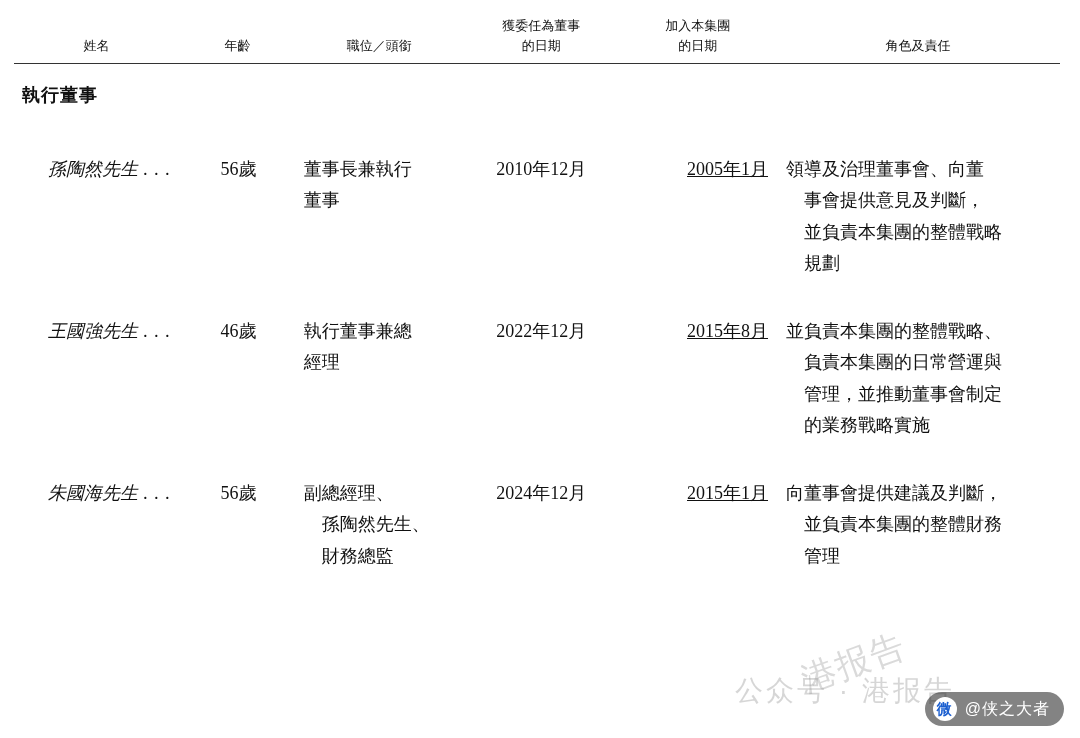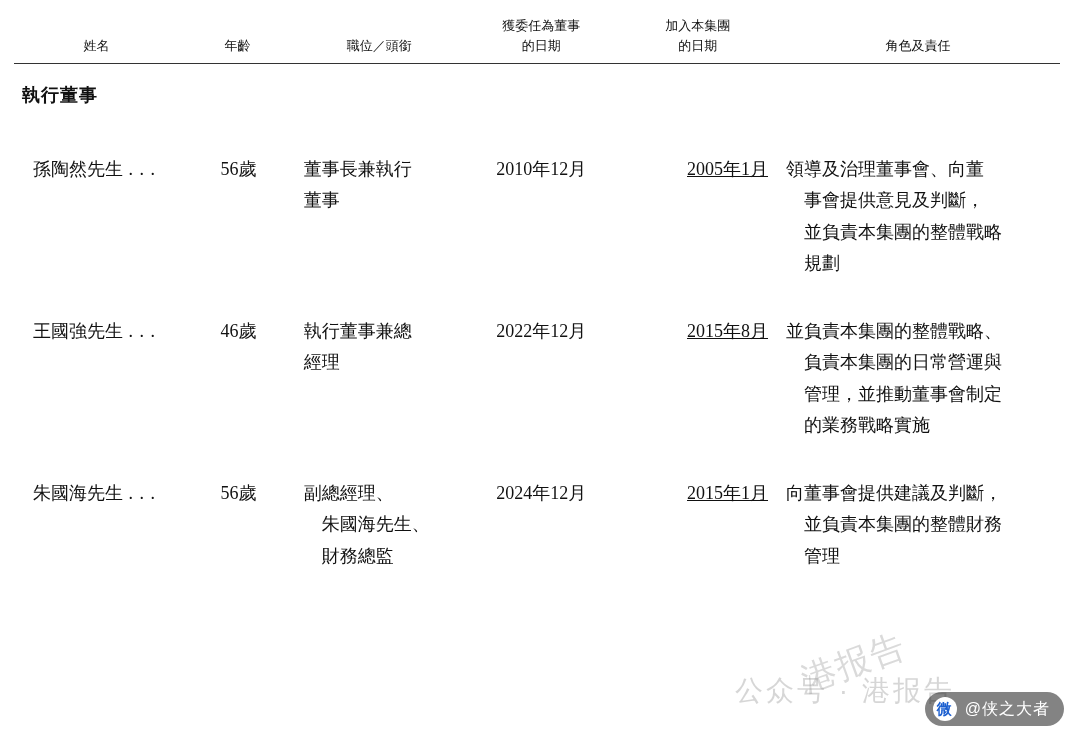--- a/index.html
+++ b/index.html
@@ -56,23 +56,24 @@
   tr.section-row td {
     font-weight: bold;
     font-size: 18px;
     padding-top: 16px;
     padding-bottom: 6px;
     letter-spacing: 1px;
   }
   tr.spacer-row td { height: 36px; padding: 0; }
 
   td.name-cell {
-    text-align: center;
+    text-align: right;
     white-space: nowrap;
     padding-left: 4px;
+    font-style: italic;
   }
   td.name-cell .dots { letter-spacing: 1px; }
   td.age-cell  { text-align: center; padding-left: 10px; }
   td.pos-cell  { text-align: left; }
   td.appt-cell { text-align: center; }
   td.join-cell { text-align: right; text-decoration: underline; }
   td.role-cell { text-align: left; padding-left: 10px; }
 
   td.pos-cell .ln, td.role-cell .ln { display: block; }
   td.pos-cell .ln.ind, td.role-cell .ln.ind { text-indent: 18px; }
@@ -222,21 +223,21 @@
         <td colspan="6"></td>
       </tr>
 
       <tr>
         <td class="name-cell">
           <span>朱國海先生</span><span class="dots"> . . .</span>
         </td>
         <td class="age-cell">56歲</td>
         <td class="pos-cell">
           <span class="ln">副總經理、</span>
-          <span class="ln ind">朱國海先生、</span>
+          <span class="ln ind">孫陶然先生、</span>
           <span class="ln ind">財務總監</span>
         </td>
         <td class="appt-cell">2024年12月</td>
         <td class="join-cell">2015年1月</td>
         <td class="role-cell">
           <span class="ln">向董事會提供建議及判斷，</span>
           <span class="ln ind">並負責本集團的整體財務</span>
           <span class="ln ind">管理</span>
         </td>
       </tr>

